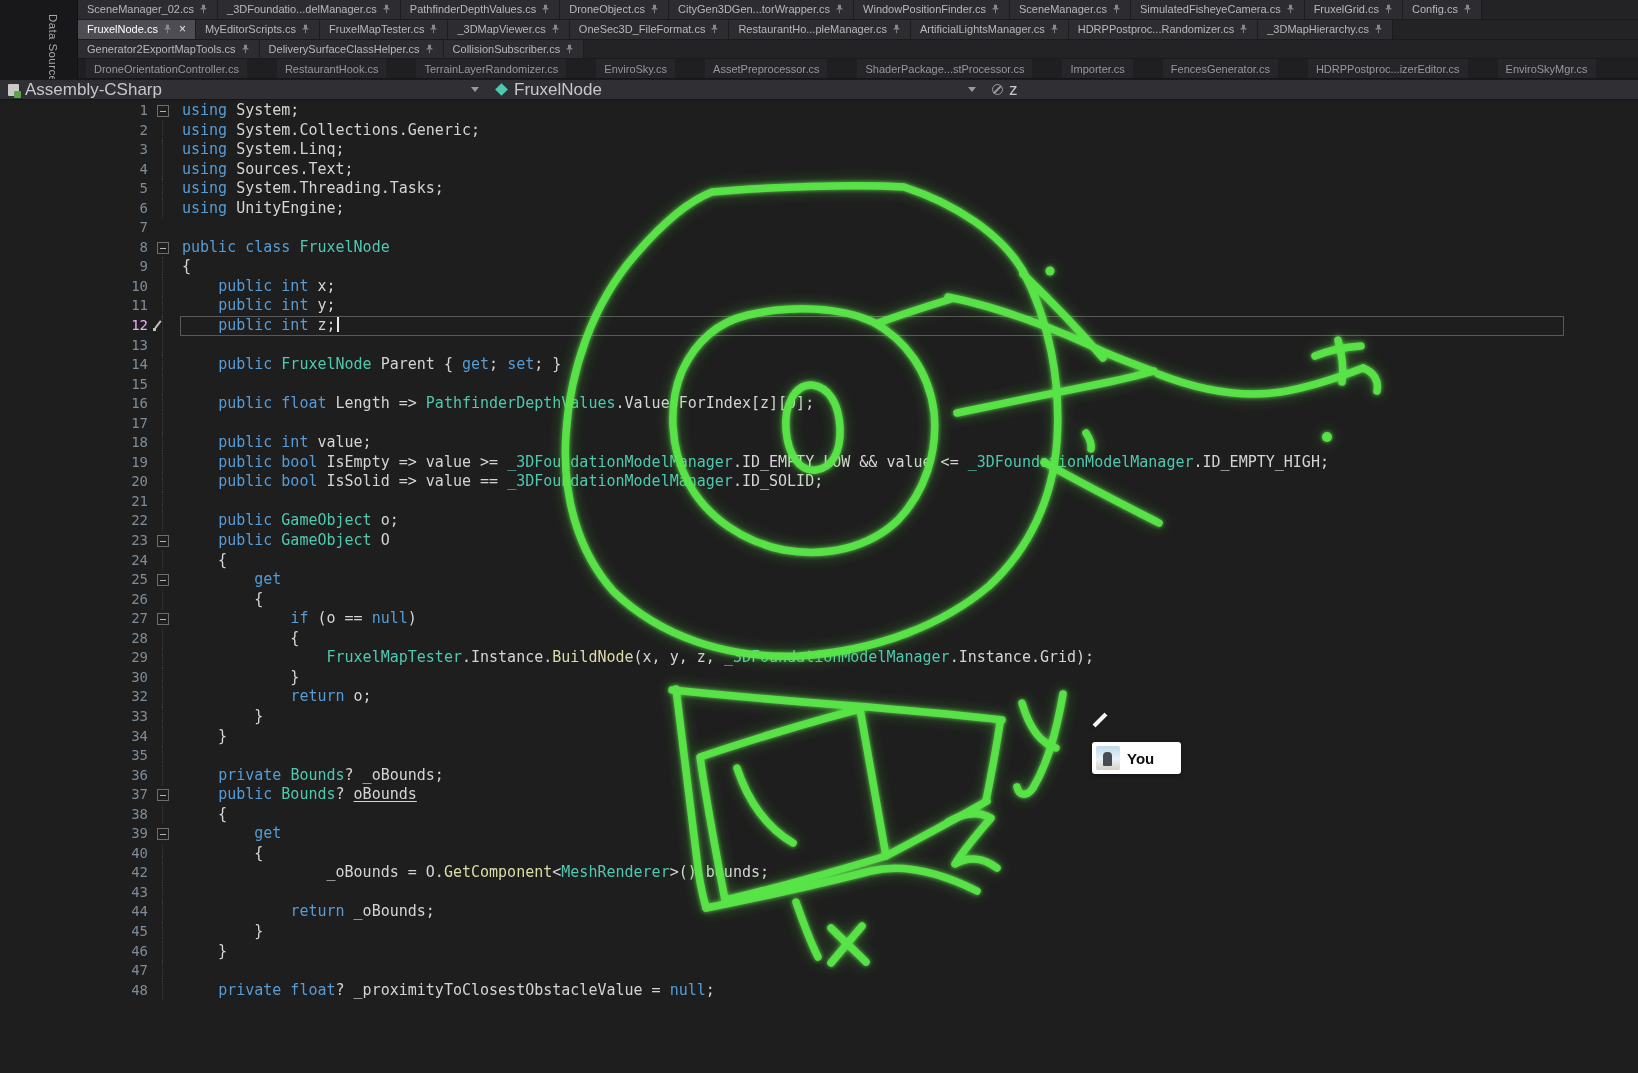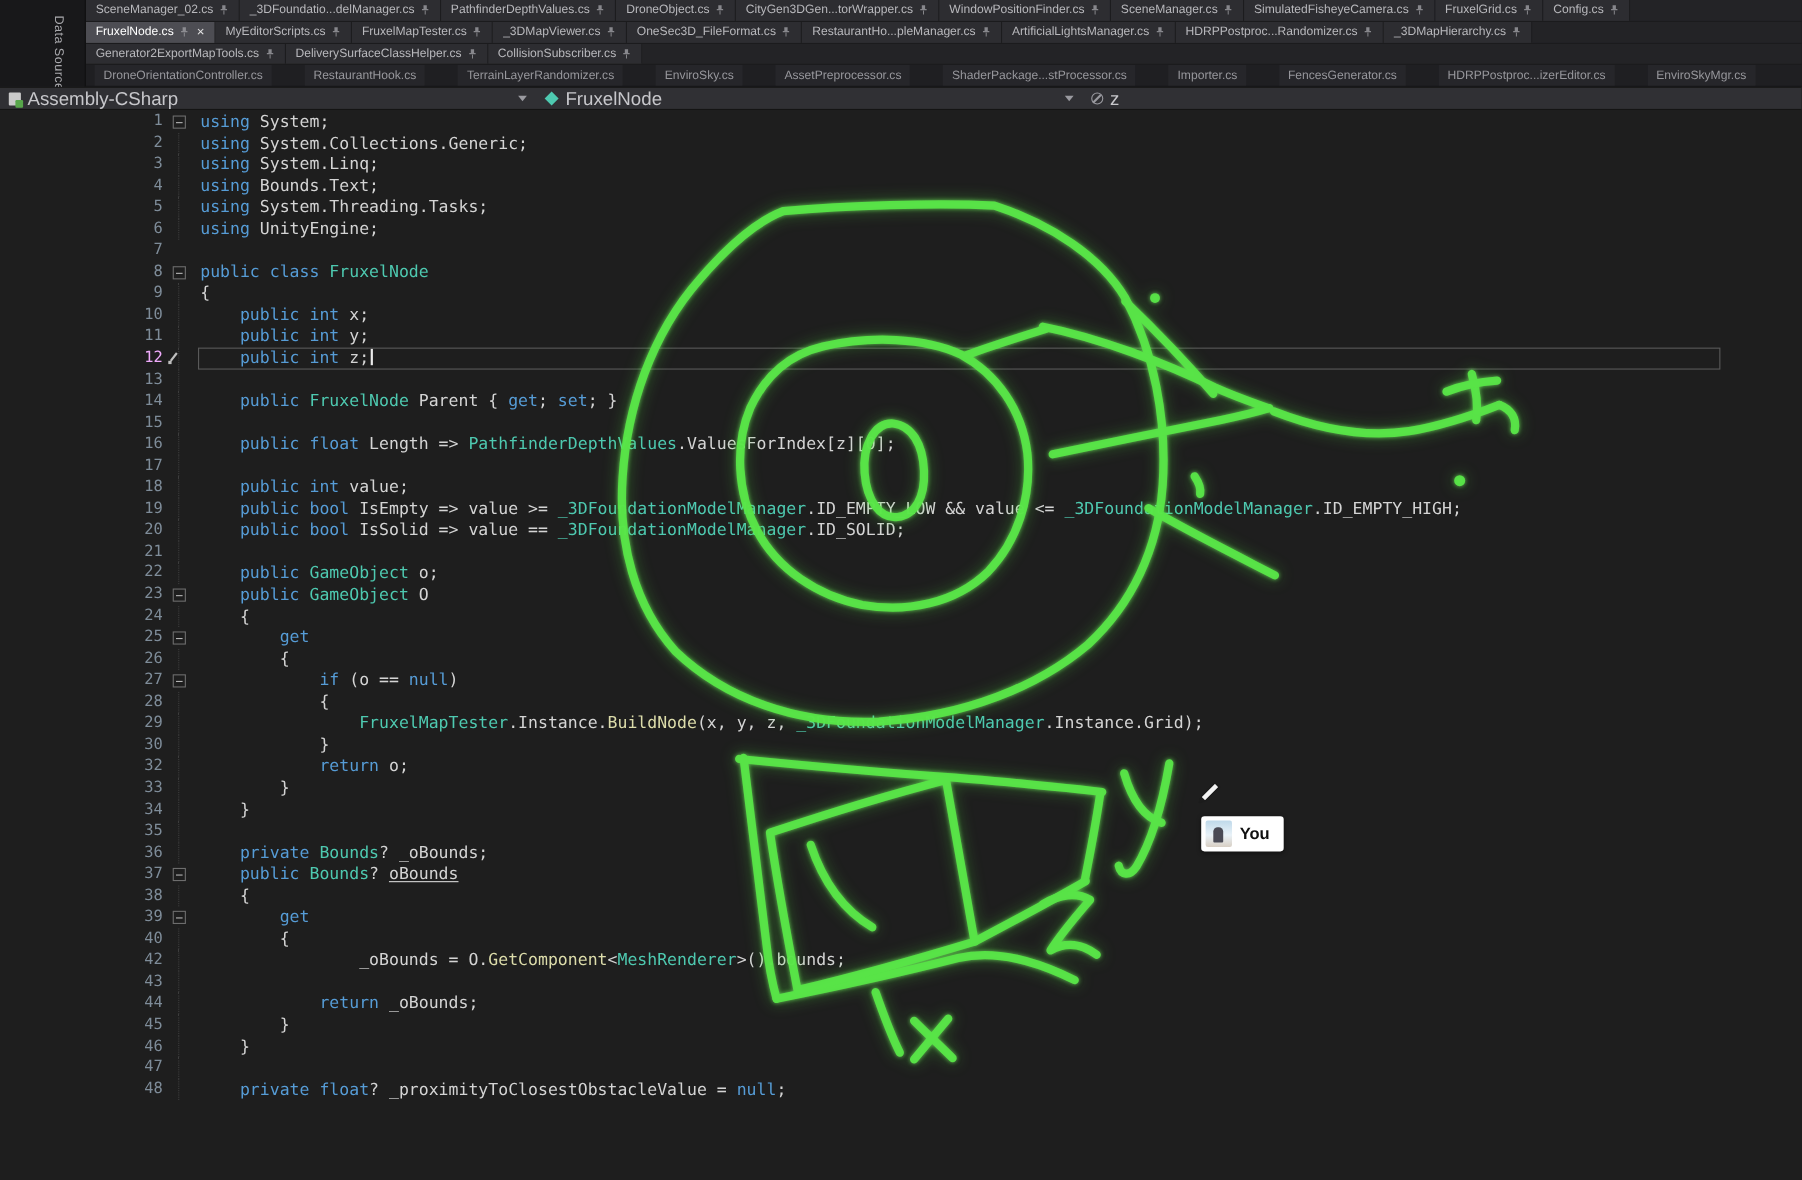--- a/index.html
+++ b/index.html
@@ -67,21 +67,21 @@
   .edit-marker::after { content:''; position:absolute; left:1px; top:8px; width:3px; height:3px; background:#bfbfbf; }
 
   
   .annotation { position:absolute; left:0; top:0; pointer-events:none;
                 filter: drop-shadow(0 0 2px rgba(120,255,100,.75)) drop-shadow(0 0 7px rgba(80,230,60,.35)); }
 
   
   .you-wrap { position:absolute; left:1085px; top:708px; }
   .pencil { position:absolute; left:0; top:0; }
   .you-badge { position:absolute; left:7px; top:34px; display:flex; align-items:center; gap:7px;
-               background:#ffffff; border-radius:3px; padding:4px 13px 4px 4px;
+               background:#ffffff; border-radius:3px; padding:4px 27px 4px 4px;
                box-shadow:0 1px 4px rgba(0,0,0,.45); }
   .you-avatar { width:24px; height:24px; border-radius:2px; flex:none; position:relative; overflow:hidden;
                 background:linear-gradient(180deg,#bfd9ea 0%,#e9f2f8 55%,#d8cfc4 100%); }
   .you-avatar::after { content:''; position:absolute; left:7px; top:6px; width:9px; height:14px;
                        background:#4a4a55; border-radius:4px 4px 1px 1px; }
   .you-text { font-weight:bold; font-size:15px; color:#101010; white-space:nowrap; }
 </style>
 </head>
 <body>
 
@@ -347,21 +347,21 @@
       <span class="icon-member"></span>
       <span>z</span>
     </div>
   </div>
 
   <div class="editor">
     <div id="code-lines">
         <div class="line"><span class="ln">1</span><span class="foldcol box"></span><span class="codetext"><span class="kw">using</span><span class="txt"> System;</span></span></div>
         <div class="line"><span class="ln">2</span><span class="foldcol guide"></span><span class="codetext"><span class="kw">using</span><span class="txt"> System.Collections.Generic;</span></span></div>
         <div class="line"><span class="ln">3</span><span class="foldcol guide"></span><span class="codetext"><span class="kw">using</span><span class="txt"> System.Linq;</span></span></div>
-        <div class="line"><span class="ln">4</span><span class="foldcol guide"></span><span class="codetext"><span class="kw">using</span><span class="txt"> Bounds.Text;</span></span></div>
+        <div class="line"><span class="ln">4</span><span class="foldcol guide"></span><span class="codetext"><span class="kw">using</span><span class="txt"> Sources.Text;</span></span></div>
         <div class="line"><span class="ln">5</span><span class="foldcol guide"></span><span class="codetext"><span class="kw">using</span><span class="txt"> System.Threading.Tasks;</span></span></div>
         <div class="line"><span class="ln">6</span><span class="foldcol guide"></span><span class="codetext"><span class="kw">using</span><span class="txt"> UnityEngine;</span></span></div>
         <div class="line"><span class="ln">7</span><span class="foldcol"></span><span class="codetext"></span></div>
         <div class="line"><span class="ln">8</span><span class="foldcol box"></span><span class="codetext"><span class="kw">public class</span><span class="txt"> </span><span class="typ">FruxelNode</span></span></div>
         <div class="line"><span class="ln">9</span><span class="foldcol guide"></span><span class="codetext"><span class="txt">{</span></span></div>
         <div class="line"><span class="ln">10</span><span class="foldcol guide"></span><span class="codetext"><span class="txt">    </span><span class="kw">public int</span><span class="txt"> x;</span></span></div>
         <div class="line"><span class="ln">11</span><span class="foldcol guide"></span><span class="codetext"><span class="txt">    </span><span class="kw">public int</span><span class="txt"> y;</span></span></div>
         <div class="line active"><span class="ln active-ln">12</span><span class="edit-marker"></span><span class="foldcol guide"></span><span class="codetext"><span class="txt">    </span><span class="kw">public int</span><span class="txt"> z;</span><span class="caret"></span></span></div>
         <div class="line"><span class="ln">13</span><span class="foldcol guide"></span><span class="codetext"></span></div>
         <div class="line"><span class="ln">14</span><span class="foldcol guide"></span><span class="codetext"><span class="txt">    </span><span class="kw">public</span><span class="txt"> </span><span class="typ">FruxelNode</span><span class="txt"> Parent { </span><span class="kw">get</span><span class="txt">; </span><span class="kw">set</span><span class="txt">; }</span></span></div>

